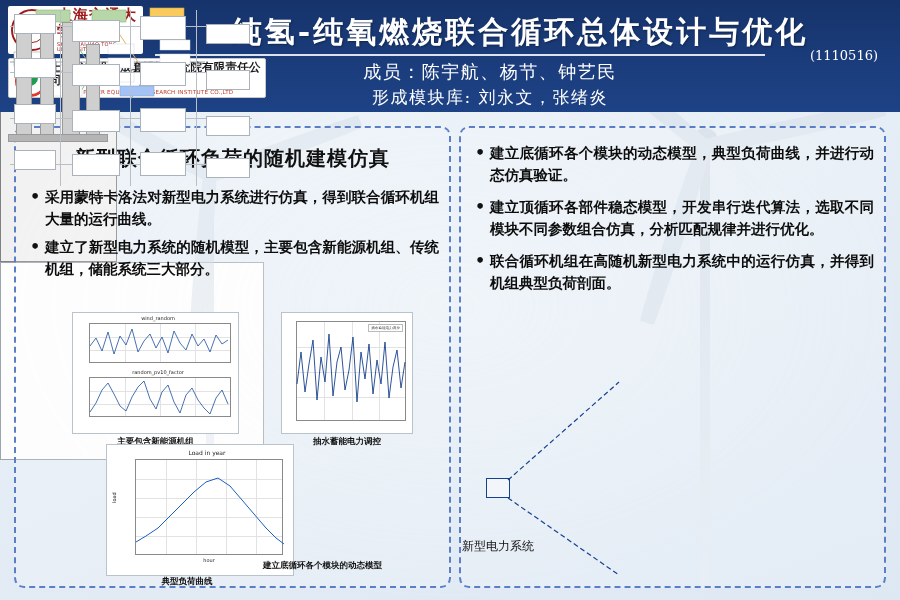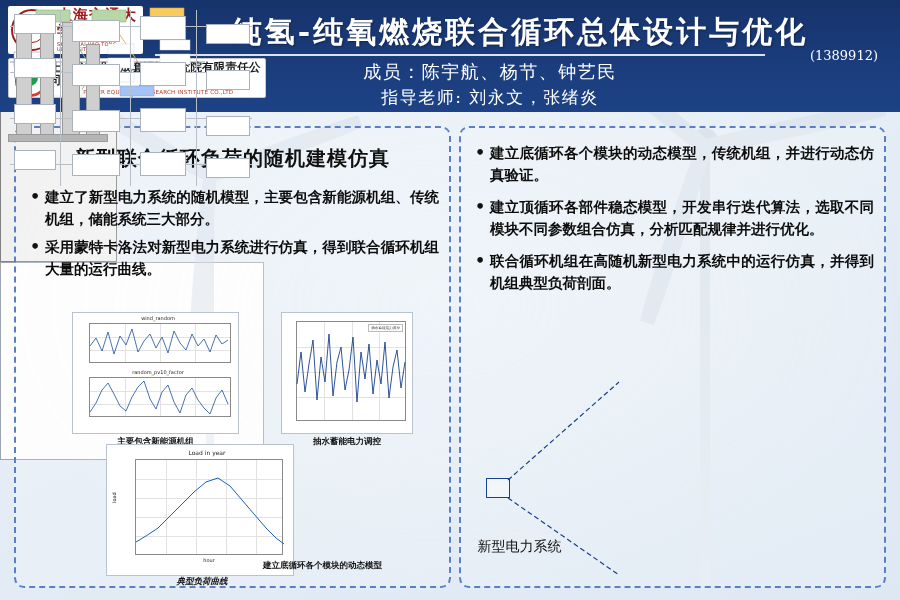--- a/index.html
+++ b/index.html
@@ -331,22 +331,22 @@
     position: absolute;
     left: 486px; top: 478px;
     width: 22px; height: 18px;
     border: 1.5px solid #17418f;
     background: rgba(255,255,255,0.4);
   }
   .sys-cap {
     position: absolute;
     left: 462px; top: 538px;
     width: 115px;
-    text-align: center;
-    font-size: 14px;
+    text-align: left;
+    font-size: 12px;
     color: #111;
   }
   .diag-block {
     position: absolute;
     border: 1px solid #aab2bb;
     background: #ffffff;
   }
   .diag-line {
     position: absolute;
     background: #b9bfc6;
@@ -399,30 +399,30 @@
         <div class="swoop"></div>
       </div>
       <div class="speri-text">
         <div class="speri-cn">上海发电设备成套设计研究院有限责任公司</div>
         <div class="speri-en">SHANGHAI POWER EQUIPMENT RESEARCH INSTITUTE CO.,LTD</div>
       </div>
     </div>
 
     <div class="title-main">纯氢-纯氧燃烧联合循环总体设计与优化</div>
     <div class="title-underline"></div>
-    <div class="title-code">(1389912)</div>
+    <div class="title-code">(1110516)</div>
     <div class="members">成员：陈宇航、杨节、钟艺民</div>
-    <div class="advisors">指导老师: 刘永文，张绪炎</div>
+    <div class="advisors">形成模块库: 刘永文，张绪炎</div>
   </div>
 
   <div class="panel panel-left">
     <div class="panel-title">新型联合循环负荷的随机建模仿真</div>
     <ul class="bullets">
+      <li>采用蒙特卡洛法对新型电力系统进行仿真，得到联合循环机组大量的运行曲线。</li>
       <li>建立了新型电力系统的随机模型，主要包含新能源机组、传统机组，储能系统三大部分。</li>
-      <li>采用蒙特卡洛法对新型电力系统进行仿真，得到联合循环机组大量的运行曲线。</li>
     </ul>
   </div>
 
   <div class="fig fig-ts">
     <div class="axtitle" style="left:30px; top:2px; width:110px;">wind_random</div>
     <div class="axbox" style="left:16px; top:10px; width:142px; height:40px;">
       <div class="gridline-h" style="left:0; top:13px; width:100%;"></div>
       <div class="gridline-h" style="left:0; top:26px; width:100%;"></div>
       <div class="gridline-v" style="left:35px; top:0; height:100%;"></div>
       <div class="gridline-v" style="left:70px; top:0; height:100%;"></div>
@@ -472,21 +472,21 @@
       <div class="gridline-v" style="left:30px; top:0; height:100%;"></div>
       <div class="gridline-v" style="left:60px; top:0; height:100%;"></div>
       <div class="gridline-v" style="left:90px; top:0; height:100%;"></div>
       <div class="gridline-v" style="left:120px; top:0; height:100%;"></div>
       <svg class="poly" width="148" height="96" viewBox="0 0 148 96" preserveAspectRatio="none">
         <polyline points="0,82 10,76 22,68 34,56 46,44 58,32 70,22 82,18 94,26 106,40 118,54 130,68 140,78 148,84" fill="none" stroke="#1d5fbf" stroke-width="1"></polyline>
       </svg>
     </div>
     <div style="position:absolute; left:28px; top:112px; width:148px; text-align:center; font-size:5px; color:#222;">hour</div>
   </div>
-  <div class="fig-cap" style="left:108px; top:576px; width:188px;font-style:italic;">典型负荷曲线</div>
+  <div class="fig-cap" style="left:93px; top:576px; width:188px;">典型负荷曲线</div>
 
   <div class="fig-fish">
     <svg class="poly" width="215" height="108" viewBox="0 0 215 108">
       <line x1="10" y1="62" x2="205" y2="62" stroke="#9aa3ac" stroke-width="1"></line>
       <line x1="60" y1="20" x2="88" y2="62" stroke="#7fbf7f" stroke-width="1"></line>
       <line x1="110" y1="20" x2="138" y2="62" stroke="#e6b35a" stroke-width="1"></line>
       <line x1="75" y1="100" x2="100" y2="62" stroke="#7fbf7f" stroke-width="1"></line>
       <line x1="130" y1="100" x2="155" y2="62" stroke="#6fa8dc" stroke-width="1"></line>
       <rect x="36" y="10" width="34" height="12" fill="#b7d7a8" stroke="#8ab87a" stroke-width="0.6"></rect>
       <rect x="92" y="10" width="34" height="12" fill="#b7d7a8" stroke="#8ab87a" stroke-width="0.6"></rect>
@@ -498,21 +498,21 @@
       <rect x="160" y="40" width="30" height="10" fill="#ffffff" stroke="#cfd6dd" stroke-width="0.5"></rect>
       <rect x="160" y="54" width="30" height="10" fill="#ffffff" stroke="#cfd6dd" stroke-width="0.5"></rect>
       <rect x="52" y="86" width="30" height="10" fill="#ffffff" stroke="#cfd6dd" stroke-width="0.5"></rect>
       <rect x="120" y="86" width="34" height="10" fill="#a4c2f4" stroke="#7aa0d4" stroke-width="0.5"></rect>
     </svg>
   </div>
   <div class="fig-cap" style="left:215px; top:560px; width:215px;">建立底循环各个模块的动态模型</div>
 
   <div class="panel panel-right">
     <ul class="bullets">
-      <li>建立底循环各个模块的动态模型，传统机组，并进行动态仿真验证。</li>
+      <li>建立底循环各个模块的动态模型，典型负荷曲线，并进行动态仿真验证。</li>
       <li>建立顶循环各部件稳态模型，开发串行迭代算法，选取不同模块不同参数组合仿真，分析匹配规律并进行优化。</li>
       <li>联合循环机组在高随机新型电力系统中的运行仿真，并得到机组典型负荷剖面。</li>
     </ul>
   </div>
 
   <div class="fig-smallsys">
     <div class="sys-bar" style="left:16px; top:16px; width:14px; height:118px;"></div>
     <div class="sys-bar" style="left:40px; top:30px; width:12px; height:104px;"></div>
     <div class="sys-bar" style="left:62px; top:22px; width:16px; height:112px;"></div>
     <div class="sys-bar" style="left:86px; top:44px; width:12px; height:90px;"></div>

